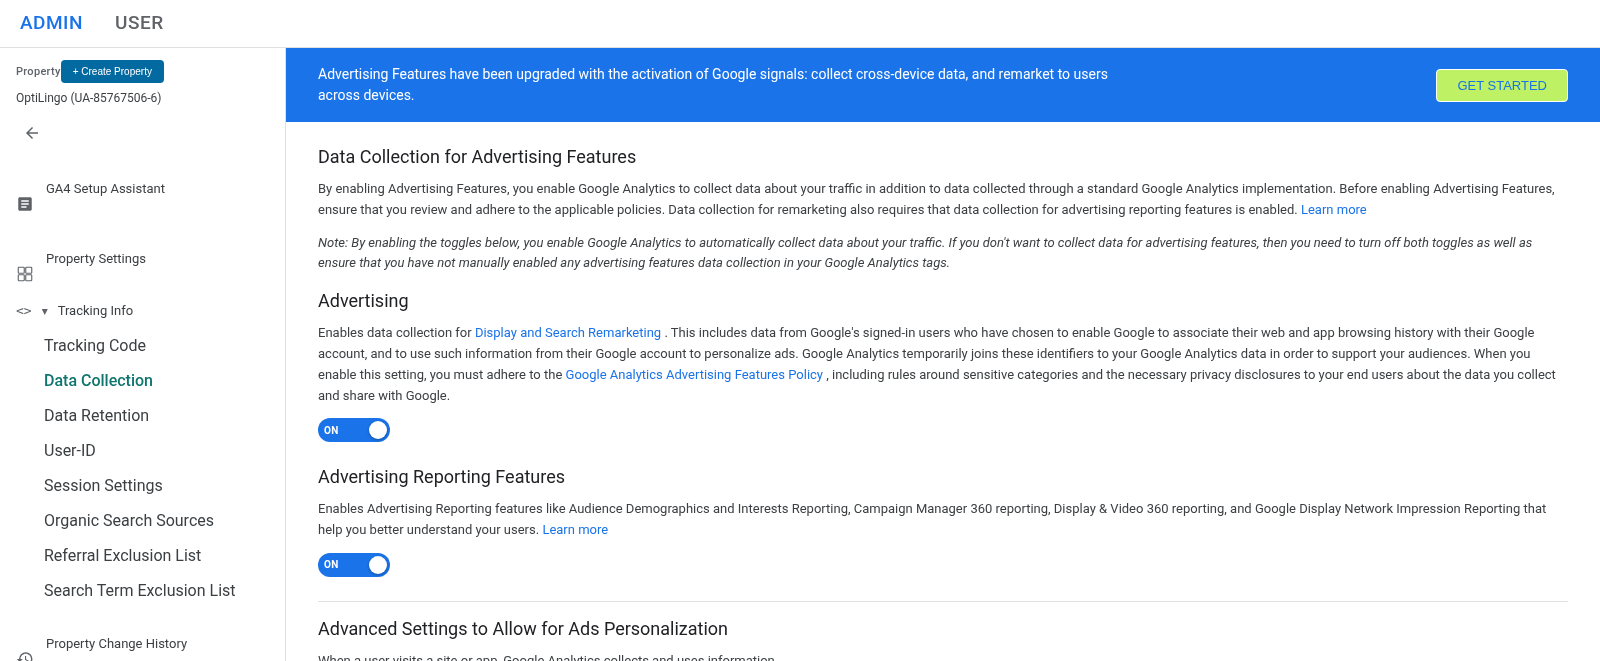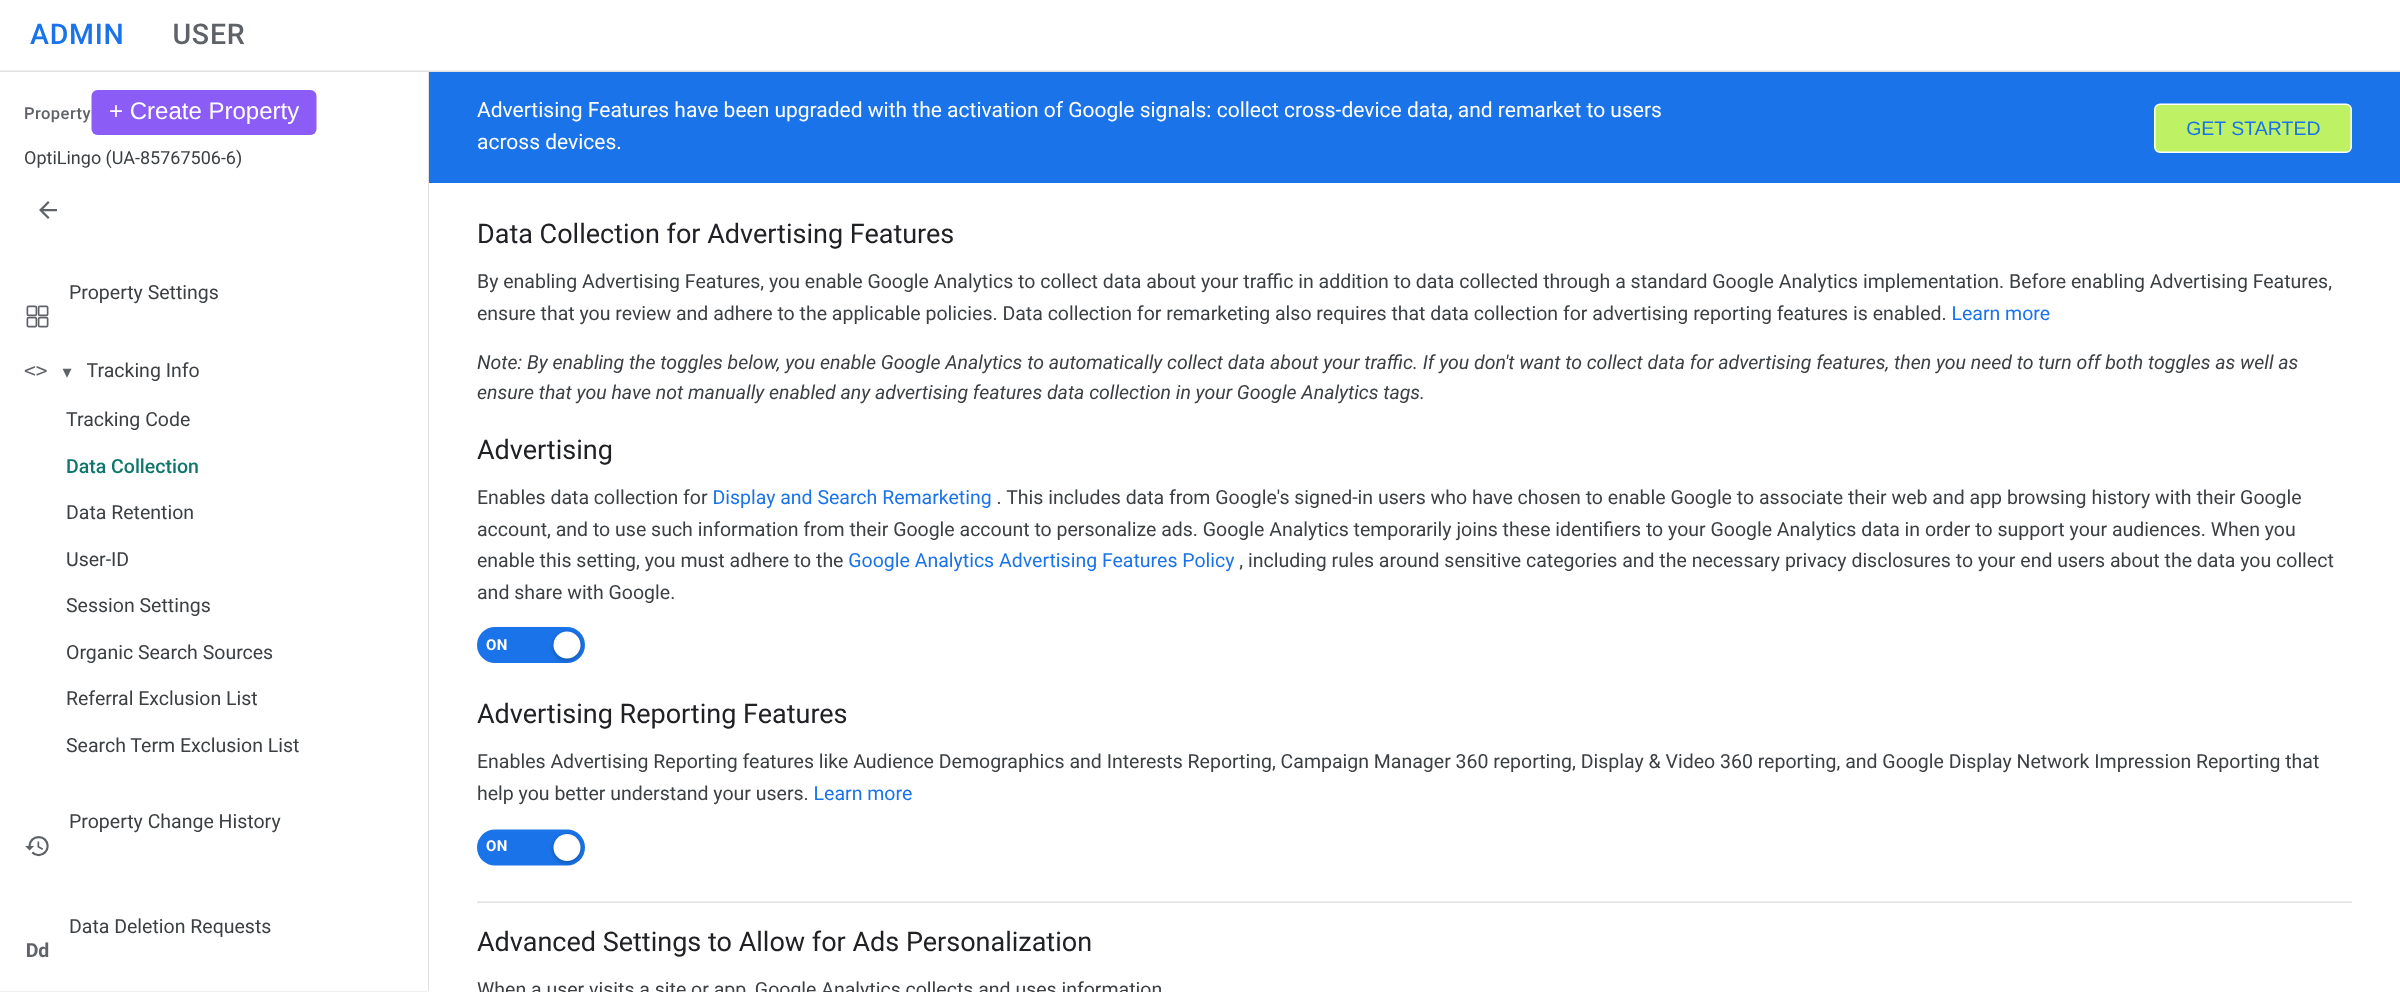--- a/index.html
+++ b/index.html
@@ -52,26 +52,26 @@
       display: flex;
       align-items: center;
     }
     .sidebar-property-label {
       font-size: 11px;
       color: #5f6368;
       font-weight: 500;
       letter-spacing: 0.3px;
     }
     .create-property-btn {
-      background: #8b5cf6;
+      background: #0369a1;
       color: #fff;
       border: none;
       border-radius: 4px;
       padding: 6px 12px;
-      font-size: 16px;
+      font-size: 10px;
       font-weight: 500;
       cursor: pointer;
       display: flex;
       align-items: center;
       gap: 4px;
     }
 
     .property-name {
       font-size: 12px;
       color: #3c4043;
@@ -111,21 +111,21 @@
       margin-top: 32px;
     }
 
     .sidebar-submenu {
       padding-left: 0;
     }
     .sidebar-submenu-item {
       display: flex;
       align-items: flex-start;
       padding: 8px 16px 8px 44px;
-      font-size: 13px;
+      font-size: 16px;
       color: #3c4043;
       cursor: pointer;
     }
     .sidebar-submenu-item.active { color: #0f766e; font-weight: 500; }
 
     .section-label {
       font-size: 11px;
       font-weight: 700;
       color: #5f6368;
       padding: 12px 16px 4px 16px;
@@ -285,20 +285,28 @@
     </div>
 
     <div class="property-name">OptiLingo (UA-85767506-6)</div>
 
     <div class="back-btn">
       <svg width="18" height="18" viewBox="0 0 24 24" fill="#5f6368">
         <path d="M20 11H7.83l5.59-5.59L12 4l-8 8 8 8 1.41-1.41L7.83 13H20v-2z"></path>
       </svg>
     </div>
 
+    <div class="sidebar-item">
+      <span class="icon">
+        <svg width="18" height="18" viewBox="0 0 24 24" fill="#5f6368">
+          <path d="M19 3H5c-1.1 0-2 .9-2 2v14c0 1.1.9 2 2 2h14c1.1 0 2-.9 2-2V5c0-1.1-.9-2-2-2zm-5 14H7v-2h7v2zm3-4H7v-2h10v2zm0-4H7V7h10v2z"></path>
+        </svg>
+      </span>
+      <span>GA4 Setup Assistant</span>
+    </div>
 
     <div class="sidebar-item">
       <span class="icon">
         <svg width="18" height="18" viewBox="0 0 24 24" fill="#5f6368">
           <rect x="3" y="3" width="8" height="8" rx="1" fill="none" stroke="#5f6368" stroke-width="1.5"></rect>
           <rect x="13" y="3" width="8" height="8" rx="1" fill="none" stroke="#5f6368" stroke-width="1.5"></rect>
           <rect x="3" y="13" width="8" height="8" rx="1" fill="none" stroke="#5f6368" stroke-width="1.5"></rect>
           <rect x="13" y="13" width="8" height="8" rx="1" fill="none" stroke="#5f6368" stroke-width="1.5"></rect>
         </svg>
       </span>

